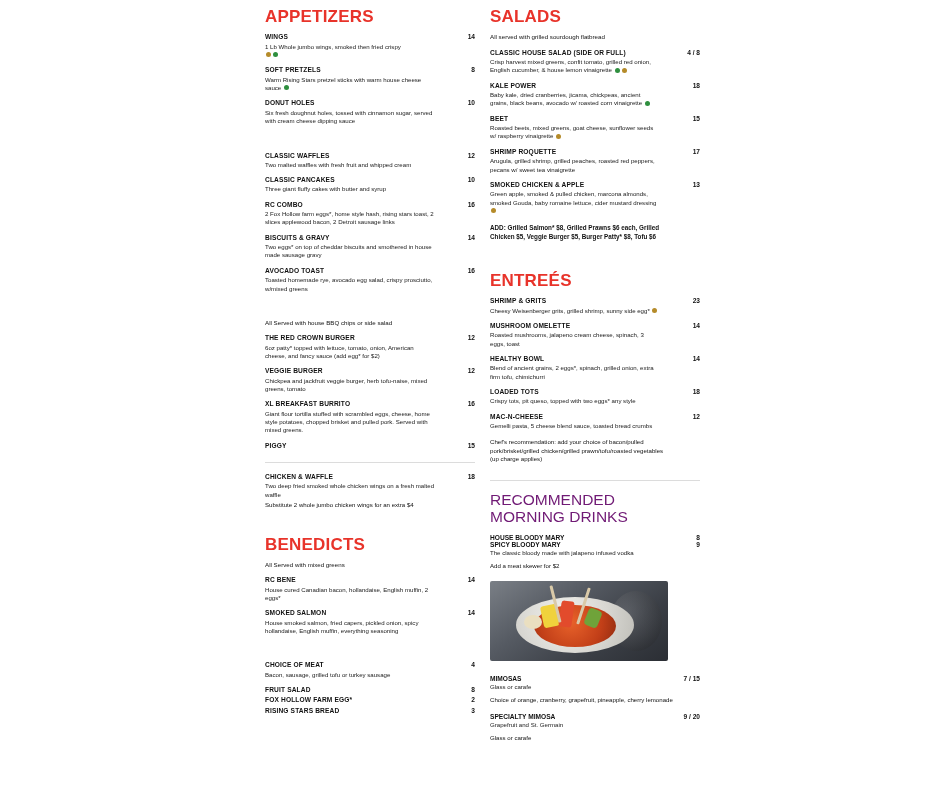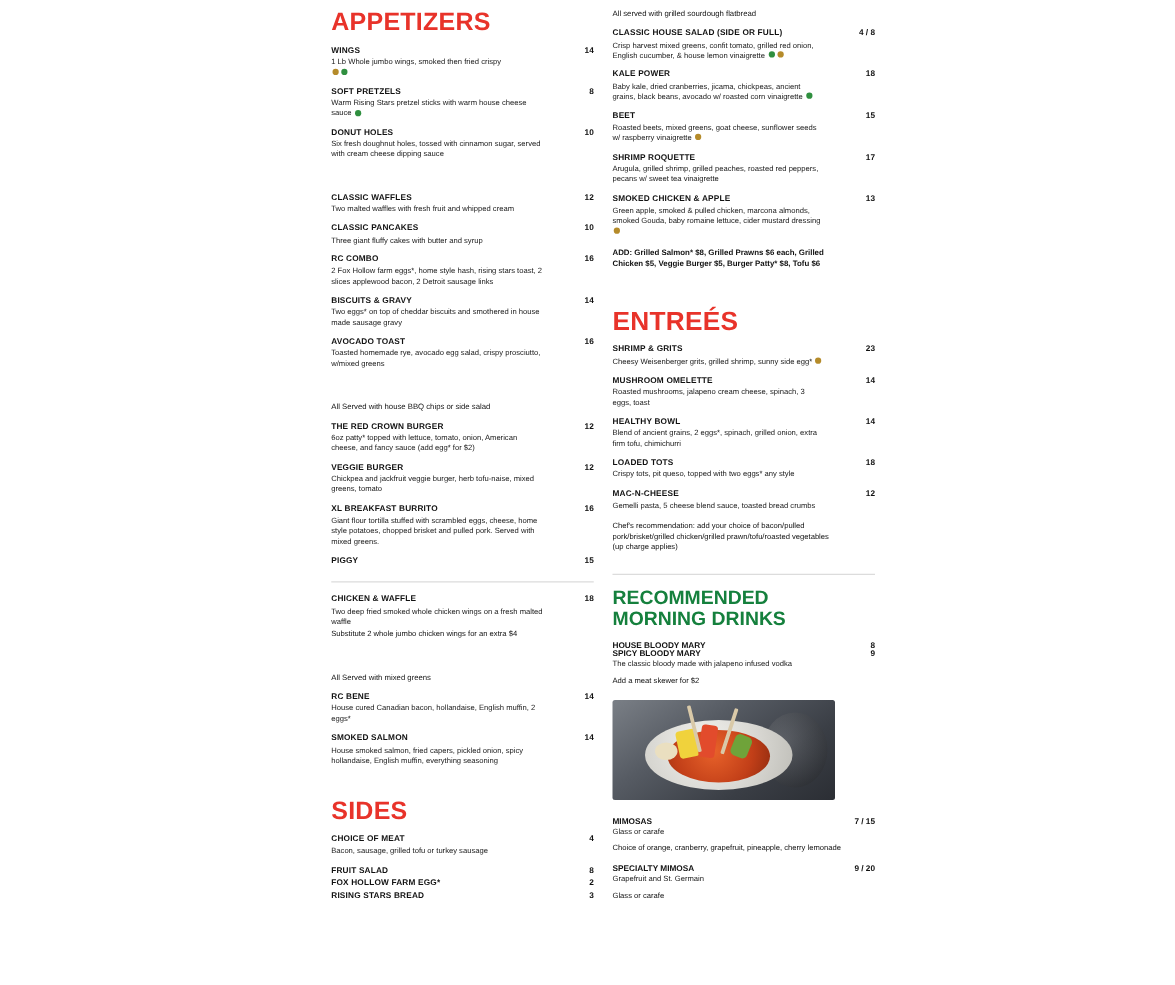--- a/index.html
+++ b/index.html
@@ -29,27 +29,27 @@
   .col {
     width: 210px;
     flex: 0 0 210px;
   }
   .col-left { margin-right: 10px; }
   .col-right { margin-left: 5px; }
 
   .sec-title {
     color: #e8332a;
     font-weight: bold;
-    font-size: 20px;
+    font-size: 17px;
     letter-spacing: 0.2px;
     line-height: 1.08;
     margin: 0 0 7px 0;
     text-transform: uppercase;
   }
-  .sec-title.big { font-size: 21px; }
+  .sec-title.big { font-size: 17px; }
 
   .section { margin-bottom: 16px; }
 
   .sec-note {
     font-size: 6.2px;
     color: #111;
     margin: 0 0 7px 0;
     line-height: 1.35;
   }
 
@@ -115,22 +115,22 @@
     margin-top: 5px;
   }
   .chef-note {
     font-size: 6.1px;
     line-height: 1.4;
     margin-top: 8px;
     max-width: 175px;
   }
 
   .drinks-title {
-    color: #15803d;
-    font-weight: bold;
+    color: #701a75;
+    font-weight: normal;
     font-size: 15.5px;
     line-height: 1.12;
     margin: 0 0 8px 0;
     text-transform: uppercase;
   }
   .drink-row {
     display: flex;
     justify-content: space-between;
     align-items: baseline;
     gap: 6px;
@@ -354,20 +354,21 @@
             <div class="item-price">18</div>
           </div>
           <div class="item-desc">Two deep fried smoked whole chicken wings on a fresh malted waffle</div>
           <div class="sub-note">Substitute 2 whole jumbo chicken wings for an extra $4</div>
         </div>
       </div>
 
       <div class="spacer-10"></div>
 
       <div class="section">
+        <div class="sec-title">BENEDICTS</div>
         <div class="sec-note">All Served with mixed greens</div>
 
         <div class="item">
           <div class="item-head">
             <div class="item-name">RC BENE</div>
             <div class="item-price">14</div>
           </div>
           <div class="item-desc">House cured Canadian bacon, hollandaise, English muffin, 2 eggs*</div>
         </div>
         <div class="item">
@@ -375,21 +376,20 @@
             <div class="item-name">SMOKED SALMON</div>
             <div class="item-price">14</div>
           </div>
           <div class="item-desc">House smoked salmon, fried capers, pickled onion, spicy hollandaise, English muffin, everything seasoning</div>
         </div>
       </div>
 
       <div class="spacer-10"></div>
 
       <div class="section">
-        <div class="sec-title">SIDES</div>
 
         <div class="item">
           <div class="item-head">
             <div class="item-name">CHOICE OF MEAT</div>
             <div class="item-price">4</div>
           </div>
           <div class="item-desc">Bacon, sausage, grilled tofu or turkey sausage</div>
         </div>
         <div class="item" style="margin-bottom:2px;">
           <div class="item-head">
@@ -410,20 +410,21 @@
           </div>
 
         </div>
       </div>
 
     </div>
 
     <div class="col col-right">
 
       <div class="section">
+        <div class="sec-title">SALADS</div>
         <div class="sec-note">All served with grilled sourdough flatbread</div>
 
         <div class="item">
           <div class="item-head">
             <div class="item-name">CLASSIC HOUSE SALAD (SIDE OR FULL)</div>
             <div class="item-price">4 / 8</div>
           </div>
           <div class="item-desc"><span>Crisp harvest mixed greens, confit tomato, grilled red onion, English cucumber, &amp; house lemon vinaigrette</span> <span class="dot v"></span><span class="dot gf"></span></div>
         </div>
 

